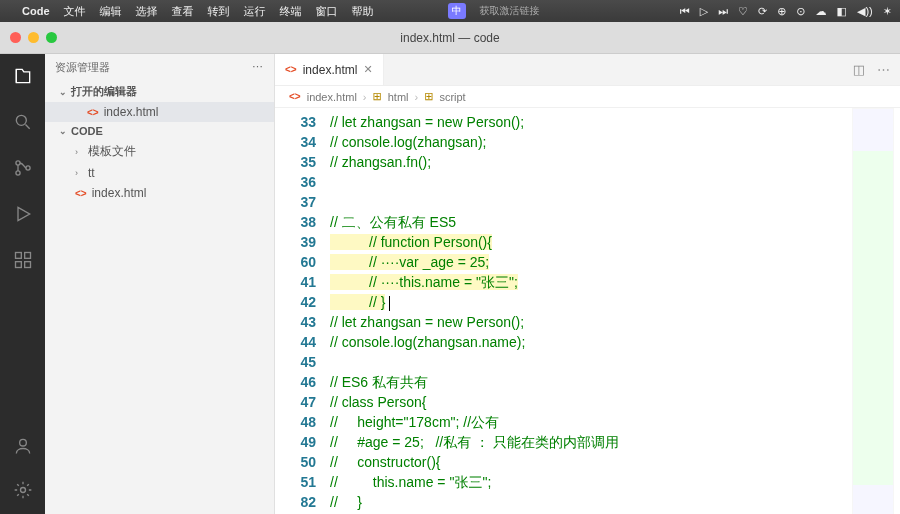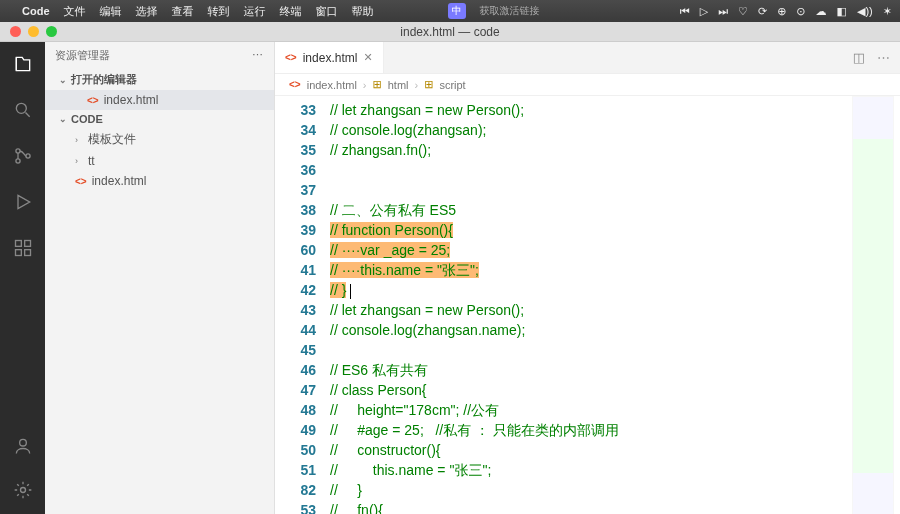--- a/index.html
+++ b/index.html
@@ -3,21 +3,21 @@
 <meta charset="utf-8">
 <style>
 * { margin: 0; padding: 0; box-sizing: border-box; font-family: -apple-system, "Helvetica Neue", Arial, sans-serif; }
 body { width: 900px; height: 514px; overflow: hidden; background: #1a0812; }
 .menubar { height: 22px; background: linear-gradient(#4a4a4a,#3a3a3a); display: flex; align-items: center; color: #eee; font-size: 11px; padding: 0 8px; gap: 14px; }
 .menubar .apple { font-size: 13px; }
 .menubar .right { margin-left: auto; display:flex; gap:10px; align-items:center; }
 .menubar .right span{font-size:11px;}
 .mid-badge{background:#7a7aff;border-radius:3px;padding:1px 4px;font-size:10px;color:#fff;}
 .window { position: absolute; top: 0; left: 0; right: 0; bottom: 0; background: #fff; display: flex; flex-direction: column; }
-.titlebar { height: 20px; background: #ddd; border-bottom:1px solid #ccc; display: flex; align-items: center; position: relative; text-decoration: underline; }
+.titlebar { height: 32px; background: #ddd; border-bottom:1px solid #ccc; display: flex; align-items: center; position: relative; text-decoration: underline; }
 .traffic { display: flex; gap: 7px; padding-left: 10px; }
 .traffic div { width: 11px; height: 11px; border-radius: 50%; }
 .tl-red{background:#ff5f57;} .tl-yel{background:#febc2e;} .tl-grn{background:#28c840;}
 .titlebar .title { position:absolute; left:0; right:0; text-align:center; font-size:12px; color:#444; pointer-events:none;}
 .body { flex:1; display:flex; min-height:0; }
 .activity { width:45px; background:#2c2c2c; display:flex; flex-direction:column; align-items:center; padding-top:10px; gap:22px; }
 .activity .ico { width:24px; height:24px; color:#888; display:flex; align-items:center; justify-content:center; }
 .activity .ico.active{ color:#fff; }
 .activity .bottom{ margin-top:auto; margin-bottom:12px; display:flex; flex-direction:column; gap:20px; align-items:center;}
 .sidebar { width:230px; background:#f3f3f3; border-right:1px solid #e0e0e0; font-size:12px; color:#555; overflow:hidden;}
@@ -35,21 +35,21 @@
 .tab .x{color:#888;font-size:11px;}
 .tabfill{flex:1;}
 .tabicons{display:flex;align-items:center;gap:12px;padding:0 10px;color:#888;font-size:13px;}
 .crumbs{height:22px;display:flex;align-items:center;gap:6px;padding:0 14px;font-size:11px;color:#777;border-bottom:1px solid #f0f0f0;}
 .crumbs .sep{color:#bbb;}
 .code{flex:1;display:flex;font-family:Menlo,Consolas,monospace;font-size:14px;line-height:20px;overflow:hidden;background:#fff;}
 .gutter{width:55px;text-align:right;color:#237893;padding:4px 14px 0 0;user-select:none;}
 .gutter div{height:20px;font-weight:bold;}
 .lines{flex:1;padding-top:4px;color:#008000;white-space:pre;position:relative;}
 .lines div{height:20px;}
-.sel{background:#fdba74;}
+.sel{background:#fef9c3;padding-left:39px;}
 .cursor{display:inline-block;width:1px;height:15px;background:#000;vertical-align:middle;}
 .minimap{position:absolute;top:54px;right:6px;width:42px;height:420px;background:linear-gradient(#eef 0 10%,#dfd 10% 90%,#eef 90%);opacity:.5;border:1px solid #eee;}
 svg{width:20px;height:20px;fill:none;stroke:currentColor;stroke-width:1.6;}
 </style>
 </head>
 <body>
 
 <div class="menubar">
   <span class="apple"></span>
   <b>Code</b>

